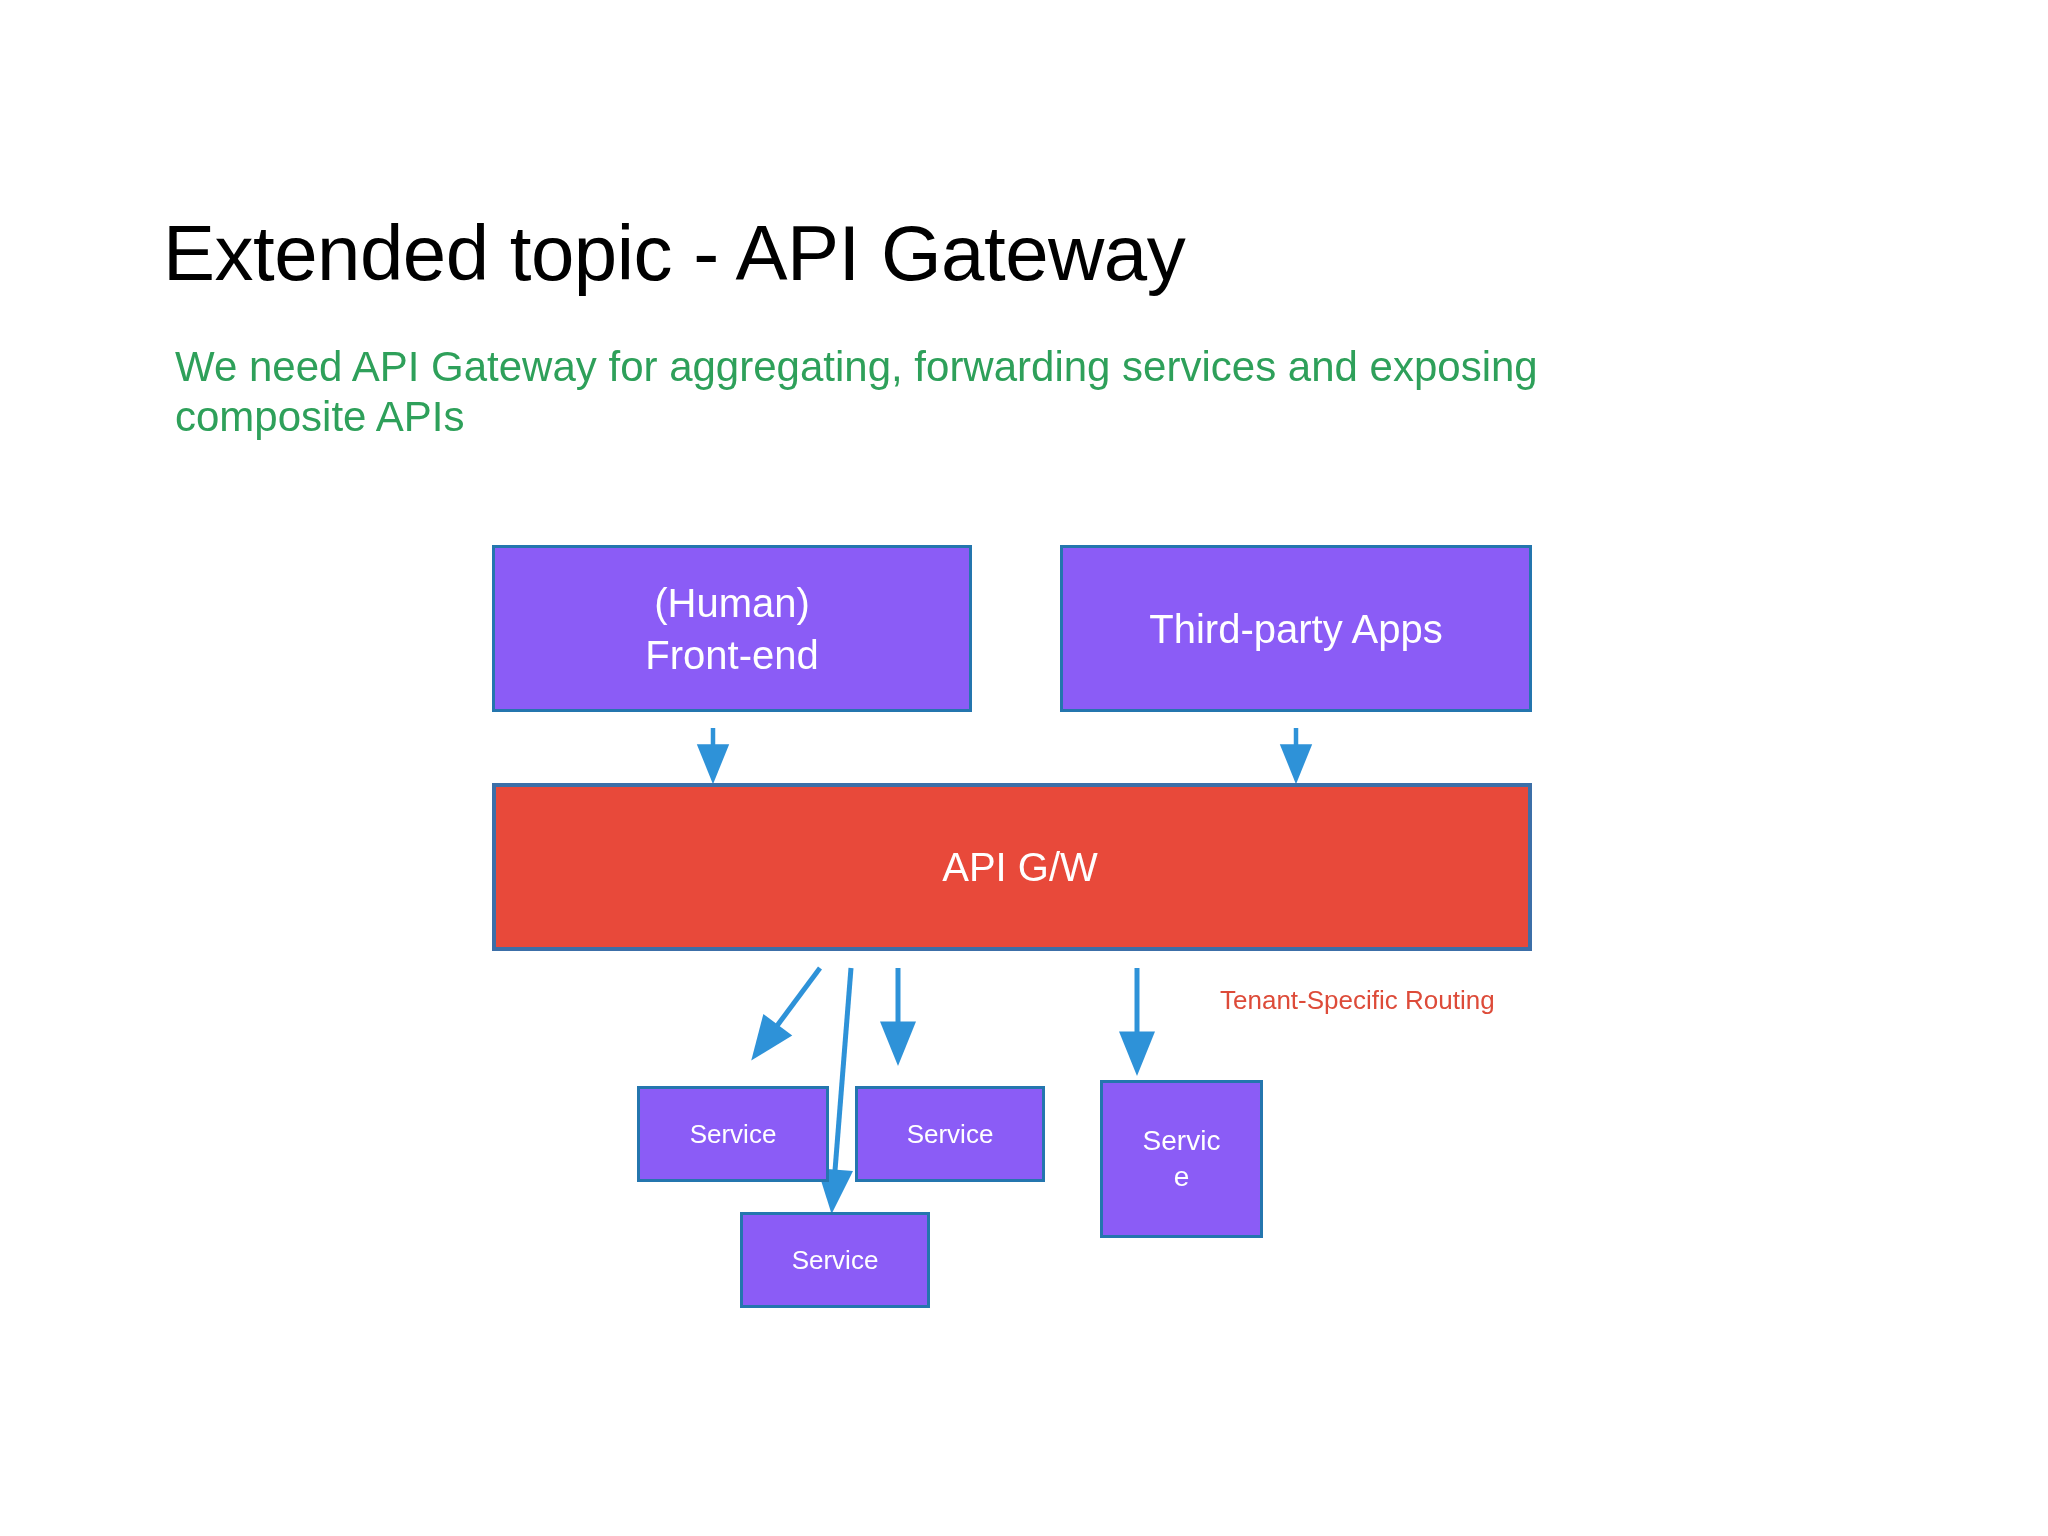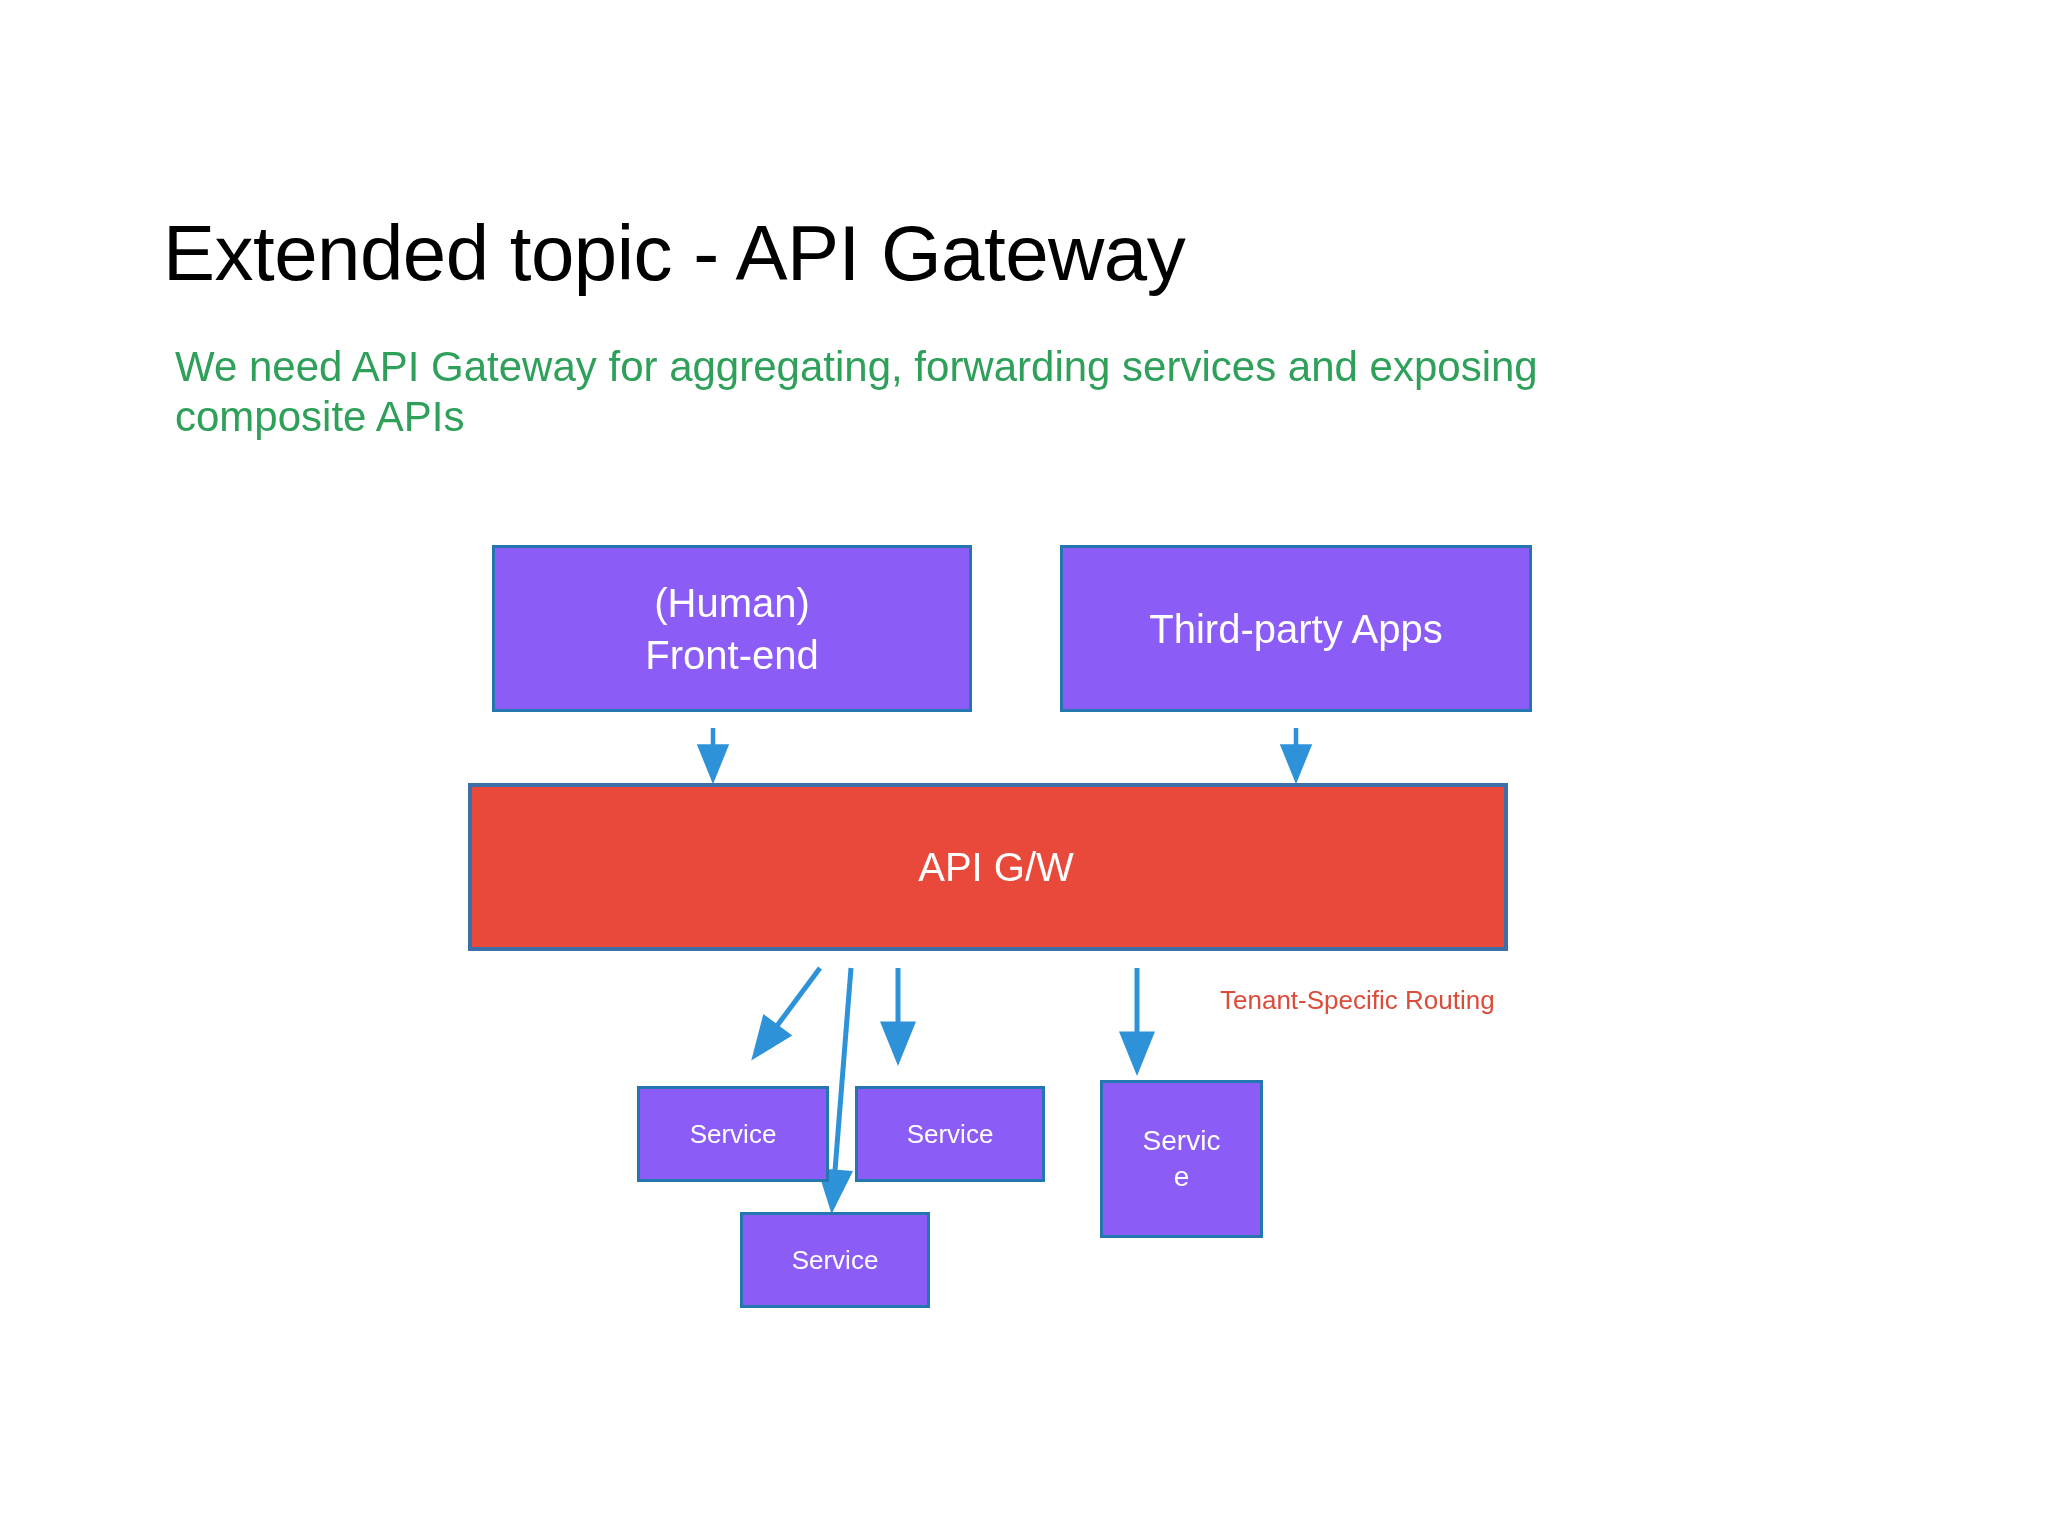--- a/index.html
+++ b/index.html
@@ -86,21 +86,21 @@
   }
   #node-machine {
     left: 1060px; top: 545px;
     width: 472px; height: 167px;
     font-size: 40px;
     line-height: 1.30;
   }
 
   
   #node-gateway {
-    left: 468px; top: 783px;
+    left: 492px; top: 783px;
     width: 1040px; height: 168px;
     font-size: 40px;
     padding-left: 16px;
   }
 
   
   #node-service-1 {
     left: 637px; top: 1086px;
     width: 192px; height: 96px;
     font-size: 26px;

